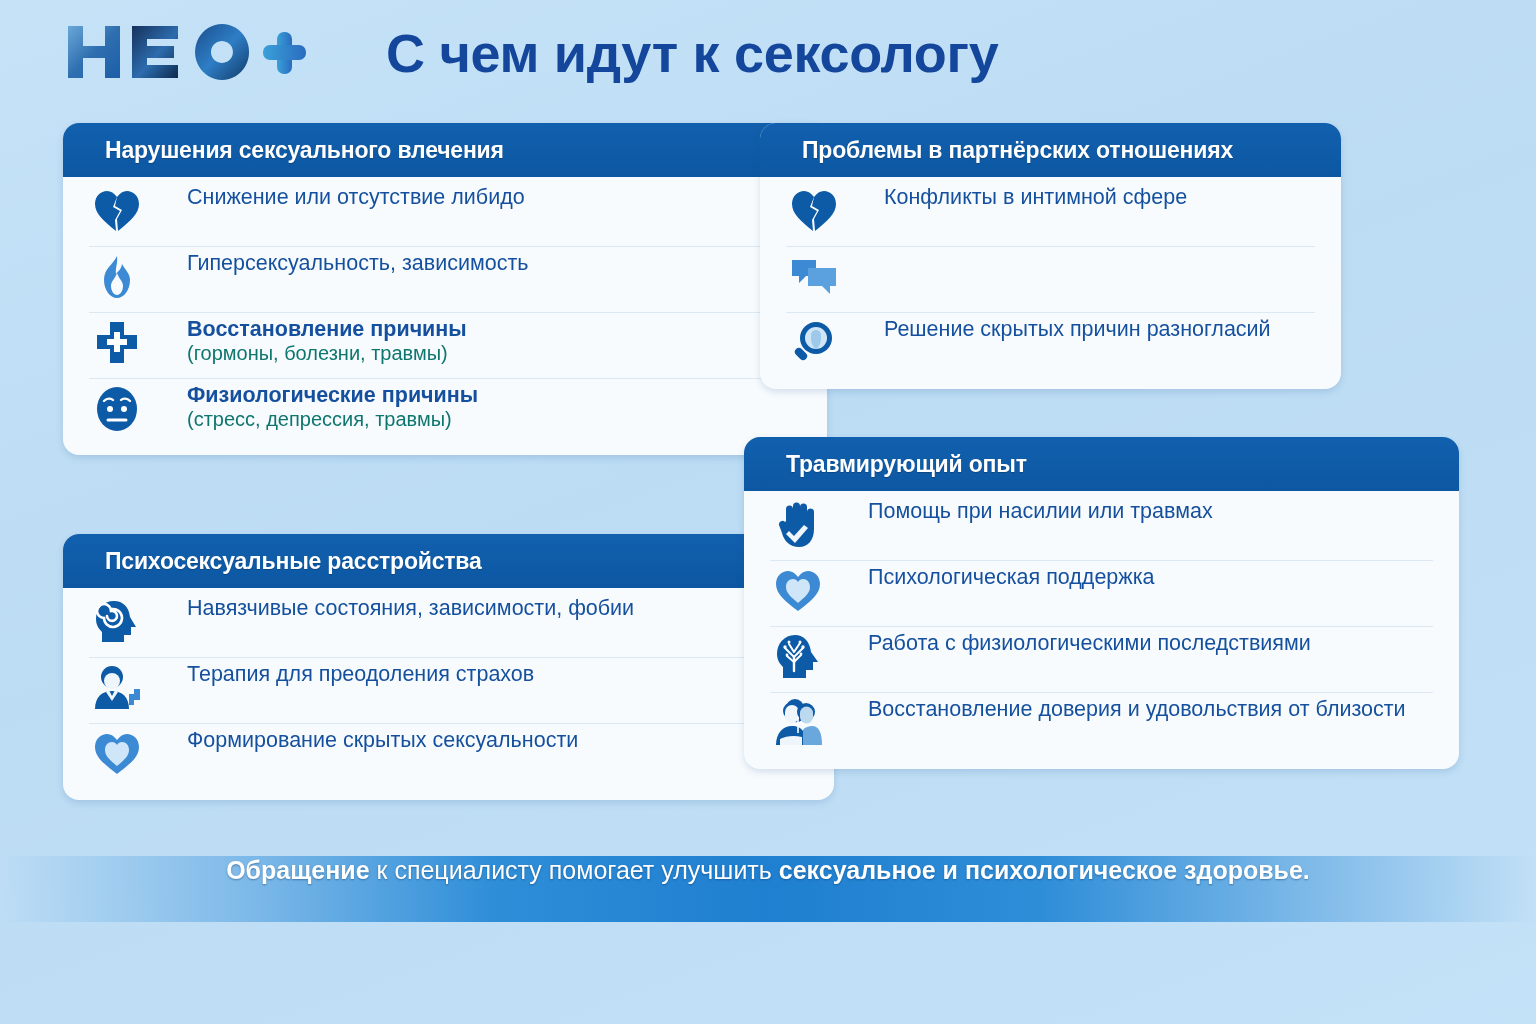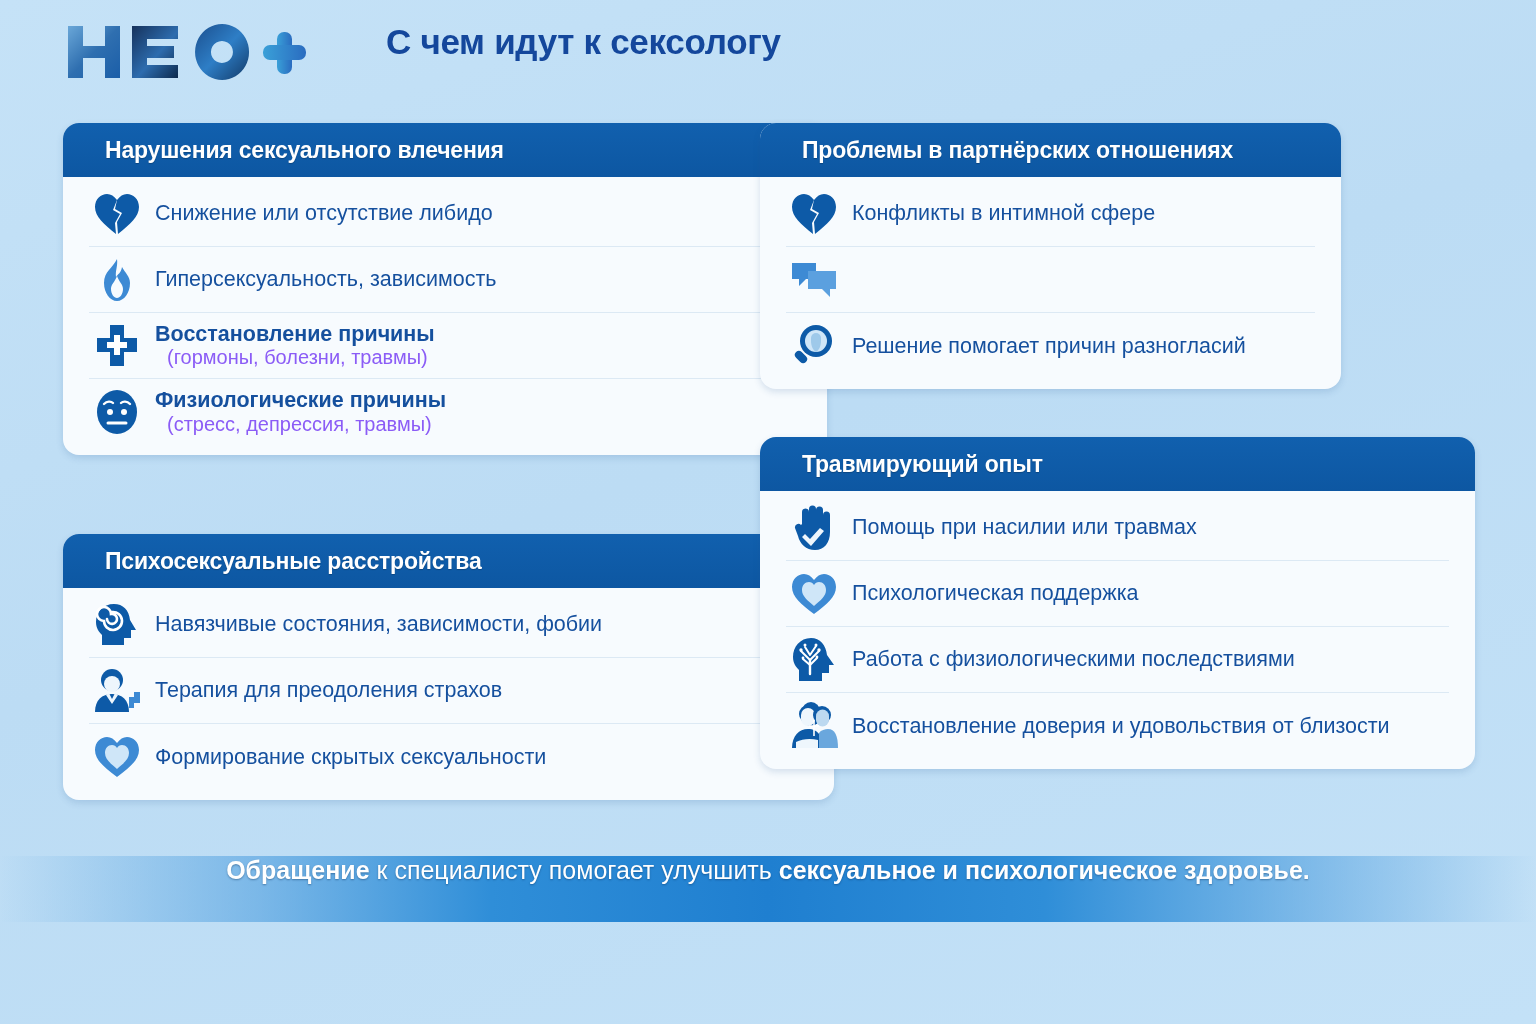--- a/index.html
+++ b/index.html
@@ -19,21 +19,21 @@
 
   .logo {
     position:absolute; left:62px; top:20px;
     width:250px; height:70px;
     display:flex; align-items:center;
   }
   .logo svg { display:block; }
 
   .page-title {
     position:absolute; left:386px; top:22px;
-    font-size:35px; font-weight:bold; color:#14479c;
+    font-size:54px; font-weight:bold; color:#14479c;
     letter-spacing:-0.3px; white-space:nowrap;
   }
 
   
   .card {
     position:absolute;
     background:#f7fbfe;
     border-radius:16px;
     box-shadow:0 3px 7px rgba(30,80,140,0.16);
     overflow:hidden;
@@ -45,42 +45,43 @@
     padding-left:42px;
   }
   .card-head-text {
     color:#ffffff; font-size:23px; font-weight:bold;
     letter-spacing:-0.2px; white-space:nowrap;
     text-shadow:0 1px 1px rgba(0,0,0,0.22);
   }
   .card-body { padding:4px 26px 10px 26px; }
 
   .row {
-    display:flex; align-items:center;
+    display:flex; align-items:flex-start;
     min-height:66px;
     border-bottom:1px solid #dce9f4;
     padding:4px 0;
+    gap:32px;
   }
   .row:last-child { border-bottom:none; }
   .row-icon {
     width:56px; min-width:56px; height:52px;
     display:flex; align-items:center; justify-content:center;
     margin-right:10px;
   }
   .row-icon svg { display:block; }
   .row-text { color:#15509e; font-size:21.5px; line-height:1.15; }
   .row-text .main { font-weight:bold; display:block; }
   .row-text .plain { font-weight:normal; display:block; }
-  .row-text .sub { font-weight:normal; font-size:20px; color:#8b5cf6; display:block;margin-left:12px; }
+  .row-text .sub { font-weight:normal; font-size:20px; color:#0f766e; display:block; }
 
   
   #card-desire   { left:63px;  top:123px; width:764px; }
   #card-psycho   { left:63px;  top:534px; width:771px; }
   #card-partner  { left:760px; top:123px; width:581px; }
-  #card-trauma   { left:760px; top:437px; width:715px; }
+  #card-trauma   { left:744px; top:437px; width:715px; }
 
   
   .footer-band {
     position:absolute; left:0; top:856px; width:1536px; height:66px;
     background:linear-gradient(90deg,
        rgba(74,158,222,0) 0%,
        rgba(66,152,221,0.55) 17%,
        #2f8ed8 32%,
        #1f7fd0 50%,
        #2f8ed8 68%,
@@ -265,21 +266,21 @@
       <div class="row">
         <div class="row-icon">
           <svg width="46" height="46" viewBox="0 0 46 46">
       <circle cx="25" cy="18" r="16" fill="#0d5aa7"></circle>
       <circle cx="25" cy="18" r="11" fill="#cfe6f8"></circle>
       <path d="M25 10 a5 5 0 0 1 5 5 l0 3 c0 5 -2 9 -5 11 c-3 -2 -5 -6 -5 -11 l0 -3 a5 5 0 0 1 5 -5 Z" fill="#9ec9ea"></path>
       <rect x="3" y="30" width="14" height="8" rx="4" fill="#0d5aa7" transform="rotate(45 10 34)"></rect>
     </svg>
         </div>
         <div class="row-text">
-          <span class="plain">Решение помогает причин разногласий</span>
+          <span class="plain">Решение скрытых причин разногласий</span>
         </div>
       </div>
     </div>
   </div>
 <div class="card" id="card-trauma">
     <div class="card-head">
       <div class="card-head-text">Травмирующий опыт</div>
     </div>
     <div class="card-body">
       <div class="row">

